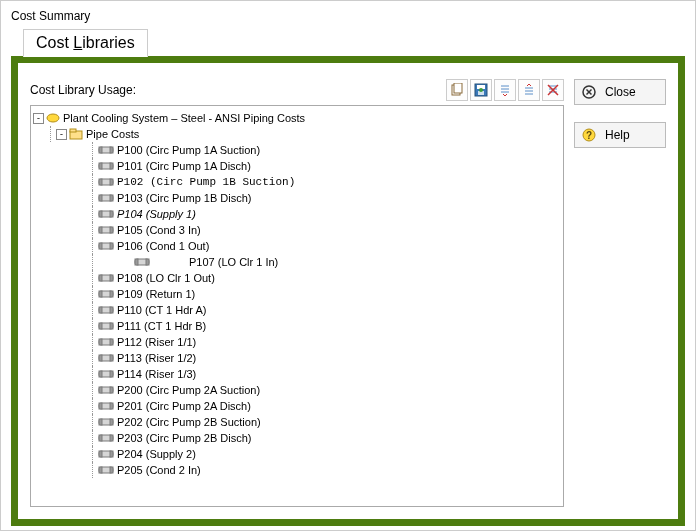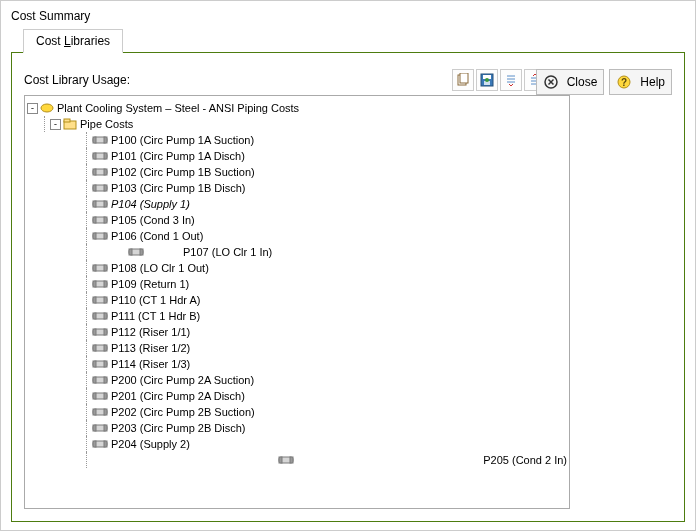--- a/index.html
+++ b/index.html
@@ -27,47 +27,46 @@
   }
   .tab {
     position: relative;
     display: inline-block;
     border: 1px solid #ccc;
     border-bottom: 1px solid #fff;
     background: #fff;
     padding: 4px 12px;
     margin-left: 12px;
     z-index: 2;
-    font-size: 12px;
+    font-size: 16px;
   }
   .tab .ul { text-decoration: underline; }
   .panel {
-    border: 1px solid #4d7c0f;
+    border: 7px solid #4d7c0f;
     margin-top: -1px;
     padding: 16px 12px 12px 12px;
     height: 470px;
     position: relative;
     z-index: 1;
   }
   .panel-inner {
     display: flex;
     gap: 10px;
     height: 100%;
   }
   .left-col {
     flex: 1;
     display: flex;
     flex-direction: column;
   }
   .right-col {
     width: 92px;
     display: flex;
-    flex-direction: row;
-    gap: 5px;
-    justify-content: flex-end;
+    flex-direction: column;
+    gap: 17px;
   }
   .usage-header {
     display: flex;
     align-items: center;
     justify-content: space-between;
     margin-bottom: 4px;
   }
   .usage-label { font-size: 12px; }
   .toolbar {
     display: flex;
@@ -236,21 +235,21 @@
                   <span class="dot-spacer"></span>
                   <span class="node-icon">
                     <svg width="16" height="12">
                       <rect x="1" y="3" width="14" height="6" rx="2" fill="#d6d6d6" stroke="#7a7a7a"></rect>
                       <rect x="1" y="3" width="3" height="6" fill="#9a9a9a" stroke="#7a7a7a"></rect>
                       <rect x="12" y="3" width="3" height="6" fill="#9a9a9a" stroke="#7a7a7a"></rect>
                     </svg>
                   </span>
                   <span>P101 (Circ Pump 1A Disch)</span>
                 </div>
-                <div class="tree-row" style="padding-left: 54px;">
+                <div class="tree-row" style="padding-left: 54px; font-family: Liberation Mono, monospace;">
                   <span class="dot-spacer"></span>
                   <span class="node-icon">
                     <svg width="16" height="12">
                       <rect x="1" y="3" width="14" height="6" rx="2" fill="#d6d6d6" stroke="#7a7a7a"></rect>
                       <rect x="1" y="3" width="3" height="6" fill="#9a9a9a" stroke="#7a7a7a"></rect>
                       <rect x="12" y="3" width="3" height="6" fill="#9a9a9a" stroke="#7a7a7a"></rect>
                     </svg>
                   </span>
                   <span>P102 (Circ Pump 1B Suction)</span>
                 </div>
@@ -434,21 +433,21 @@
                   <span class="dot-spacer"></span>
                   <span class="node-icon">
                     <svg width="16" height="12">
                       <rect x="1" y="3" width="14" height="6" rx="2" fill="#d6d6d6" stroke="#7a7a7a"></rect>
                       <rect x="1" y="3" width="3" height="6" fill="#9a9a9a" stroke="#7a7a7a"></rect>
                       <rect x="12" y="3" width="3" height="6" fill="#9a9a9a" stroke="#7a7a7a"></rect>
                     </svg>
                   </span>
                   <span>P204 (Supply 2)</span>
                 </div>
-                <div class="tree-row" style="padding-left: 54px; justify-content: space-between;">
+                <div class="tree-row" style="padding-left: 54px;">
                   <span class="dot-spacer"></span>
                   <span class="node-icon">
                     <svg width="16" height="12">
                       <rect x="1" y="3" width="14" height="6" rx="2" fill="#d6d6d6" stroke="#7a7a7a"></rect>
                       <rect x="1" y="3" width="3" height="6" fill="#9a9a9a" stroke="#7a7a7a"></rect>
                       <rect x="12" y="3" width="3" height="6" fill="#9a9a9a" stroke="#7a7a7a"></rect>
                     </svg>
                   </span>
                   <span>P205 (Cond 2 In)</span>
                 </div>

